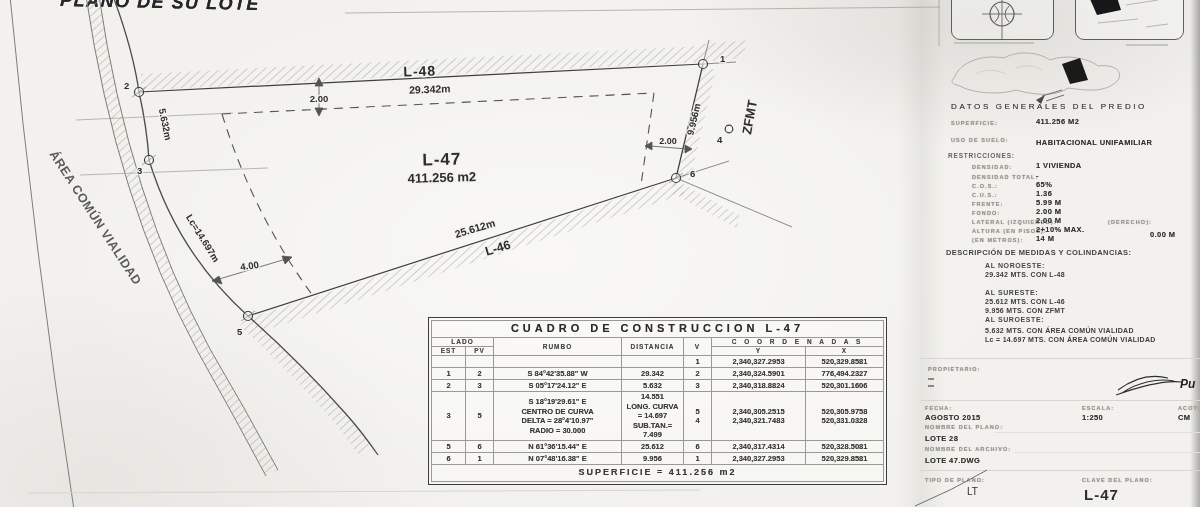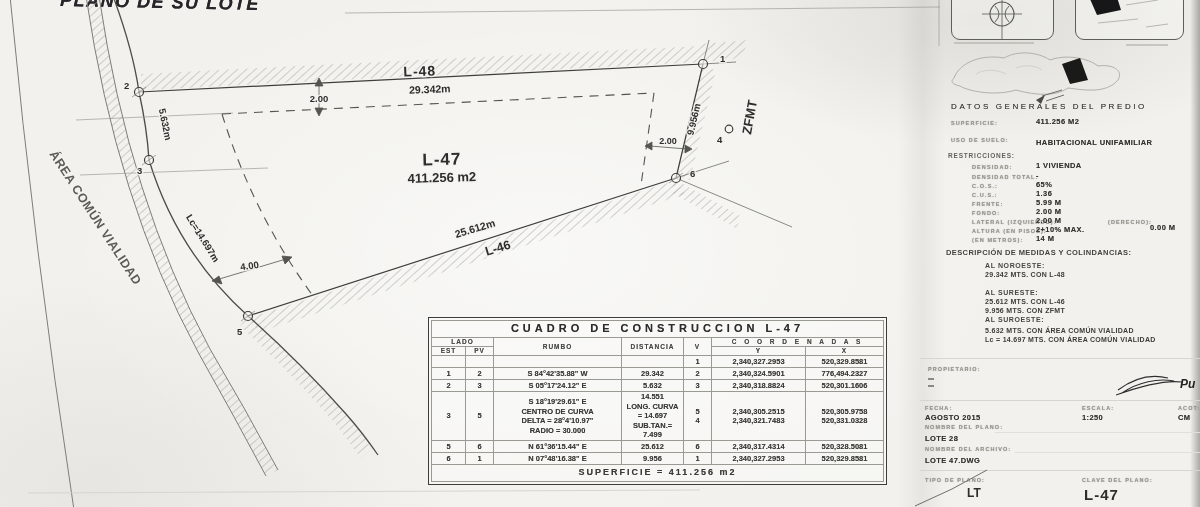--- a/index.html
+++ b/index.html
@@ -43,21 +43,21 @@
     text-shadow:0 0 .5px rgba(70,70,66,.6);white-space:nowrap;}
   .sec2{font-size:7.5px;font-weight:bold;letter-spacing:.4px;color:#43433f;white-space:nowrap;}
   .col-h{font-size:7px;font-weight:bold;letter-spacing:.6px;color:#474743;white-space:nowrap;}
   .col-l{font-size:7px;font-weight:bold;letter-spacing:.3px;color:#3c3c38;white-space:nowrap;}
   .rule{height:1px;background:#d6d5cf;}
   .rule2{height:1px;background:#e0dfd9;}
   .micro{height:2px;background:#b4b3ac;opacity:.65;}
   .dash{width:6px;height:1.5px;background:#8a8a84;}
   .frame{border:1.4px solid #5e5e5a;border-radius:9px;background:rgba(250,250,247,.4);}
   .big-key{font-size:15px;font-weight:bold;letter-spacing:1px;color:#2e2e2a;}
-  .mid-key{font-size:12px;font-weight:bold;color:#2e2e2a;padding-left:40px;}
+  .mid-key{font-size:10px;font-weight:normal;color:#2e2e2a;padding-left:40px;}
 </style>
 </head>
 <body>
 
 <div class="abs edge-strip"></div>
 <div class="abs fold"></div>
 
 <div class="abs page-title noselect">PLANO DE SU LOTE</div>
 
 <svg class="abs" style="left:0;top:0" width="945" height="507" viewBox="0 0 945 507" font-family="Liberation Sans, sans-serif">
@@ -317,21 +317,21 @@
 <div class="abs pv" style="left:1036px;top:180px">65%</div>
 <div class="abs lbl" style="left:972px;top:192px">C.U.S.:</div>
 <div class="abs pv" style="left:1036px;top:189px">1.36</div>
 <div class="abs lbl" style="left:972px;top:201px">FRENTE:</div>
 <div class="abs pv" style="left:1036px;top:198px">5.99 M</div>
 <div class="abs lbl" style="left:972px;top:210px">FONDO:</div>
 <div class="abs pv" style="left:1036px;top:207px">2.00 M</div>
 <div class="abs lbl" style="left:972px;top:219px">LATERAL (IZQUIERDO):</div>
 <div class="abs pv" style="left:1036px;top:216px">2.00 M</div>
 <div class="abs lbl" style="left:1108px;top:219px">(DERECHO):</div>
-<div class="abs pv" style="left:1150px;top:223px">0.00 M</div>
+<div class="abs pv" style="left:1150px;top:230px">0.00 M</div>
 <div class="abs lbl" style="left:972px;top:228px">ALTURA (EN PISOS):</div>
 <div class="abs pv" style="left:1036px;top:225px">2+10% MAX.</div>
 <div class="abs lbl" style="left:972px;top:237px">(EN METROS):</div>
 <div class="abs pv" style="left:1036px;top:234px">14 M</div>
 
 <div class="abs sec2" style="left:946px;top:248px">DESCRIPCIÓN DE MEDIDAS Y COLINDANCIAS:</div>
 <div class="abs col-h" style="left:985px;top:262px">AL NOROESTE:</div>
 <div class="abs col-l" style="left:985px;top:271px">29.342 MTS. CON L-48</div>
 <div class="abs col-h" style="left:985px;top:289px">AL SURESTE:</div>
 <div class="abs col-l" style="left:985px;top:298px">25.612 MTS. CON L-46</div>

